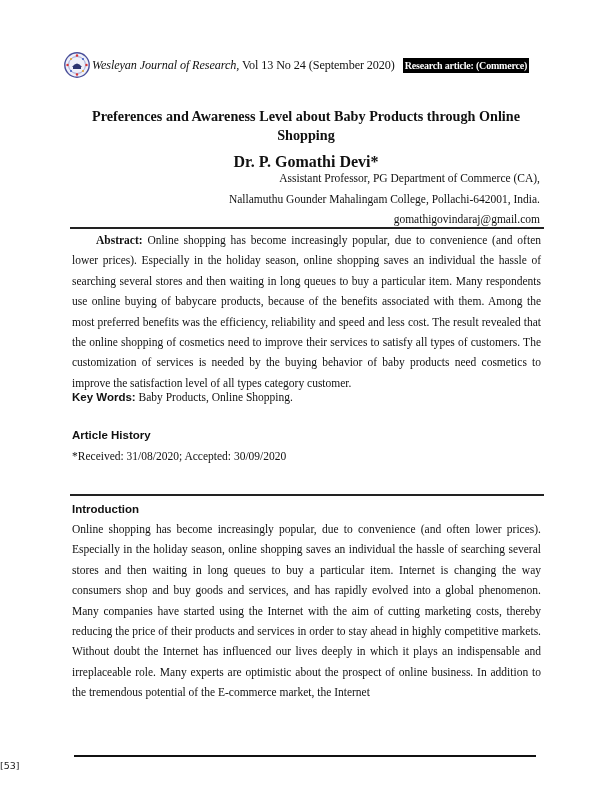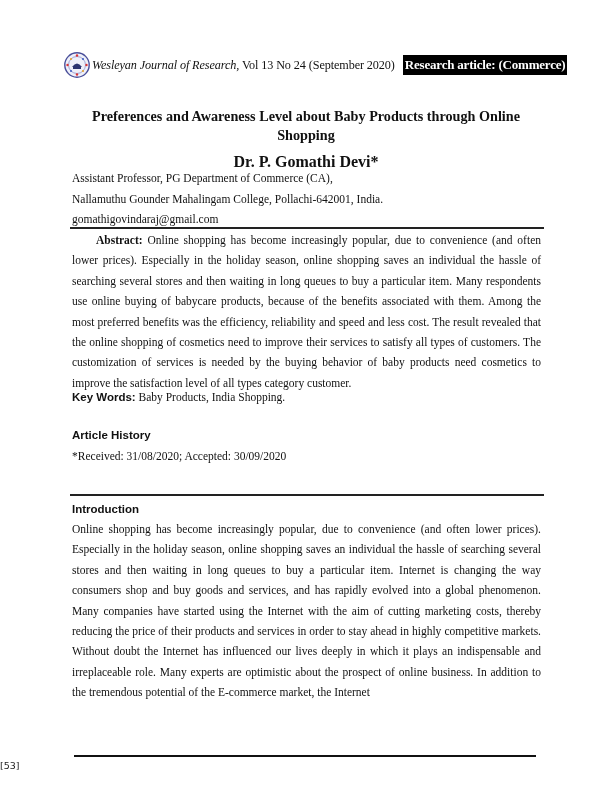--- a/index.html
+++ b/index.html
@@ -6,27 +6,27 @@
   body { width: 612px; height: 792px; position: relative; overflow: hidden;
          font-family: "Liberation Serif", "DejaVu Serif", serif; color: #111; }
   .page { position: absolute; left: 0; top: 16px; width: 604px; height: 792px; }
 
   .header { position: absolute; left: 64px; top: 36px; width: 480px; height: 26px;
             display: flex; align-items: center; }
   .logo { width: 26px; height: 26px; margin-right: 2px; flex: 0 0 auto; }
   .journal { font-size: 12.2px; white-space: nowrap; letter-spacing: -0.1px; }
   .journal i { font-style: italic; }
   .badge { margin-left: 8px; background: #000; color: #fff; font-weight: bold;
-           font-size: 13px; padding: 2px 2px 2px 2px; white-space: nowrap; letter-spacing: -0.2px; }
+           font-size: 10px; padding: 2px 2px 2px 2px; white-space: nowrap; letter-spacing: -0.2px; }
 
   .title { position: absolute; left: 72px; top: 91px; width: 468px; text-align: center;
            font-weight: bold; font-size: 14.2px; line-height: 19px; }
   .author { position: absolute; left: 72px; top: 137px; width: 468px; text-align: center;
             font-weight: bold; font-size: 16px; }
-  .affil { position: absolute; left: 72px; width: 468px; text-align: left; font-size: 11.5px; }
+  .affil { position: absolute; left: 72px; width: 468px; text-align: right; font-size: 11.5px; }
 
   .rule { position: absolute; left: 70px; width: 474px; height: 2px; background: #222; }
 
   .para { position: absolute; left: 72px; width: 469px; font-size: 11.5px; line-height: 20.4px;
           text-align: justify; }
   .para b { font-weight: bold; margin-left: 24px; }
   .kw-label { font-family: "Liberation Sans", "DejaVu Sans", sans-serif; font-weight: bold; font-size: 11.5px; margin-top: 25px; }
   .sans-head { position: absolute; left: 72px; font-family: "Liberation Sans", "DejaVu Sans", sans-serif;
                font-weight: bold; font-size: 11.5px; }
   .line { position: absolute; left: 72px; font-size: 11.5px; white-space: nowrap; }
@@ -62,21 +62,21 @@
   <div class="title">Preferences and Awareness Level about Baby Products through Online Shopping</div>
   <div class="author">Dr. P. Gomathi Devi*</div>
   <div class="affil" style="top:156px">Assistant Professor, PG Department of Commerce (CA),</div>
   <div class="affil" style="top:177px">Nallamuthu Gounder Mahalingam College, Pollachi-642001, India.</div>
   <div class="affil" style="top:197px">gomathigovindaraj@gmail.com</div>
 
   <div class="rule" style="top:211px"></div>
 
   <div class="para" style="top:214px"><b>Abstract:</b><span> Online shopping has become increasingly popular, due to convenience (and often lower prices). Especially in the holiday season, online shopping saves an individual the hassle of searching several stores and then waiting in long queues to buy a particular item. Many respondents use online buying of babycare products, because of the benefits associated with them. Among the most preferred benefits was the efficiency, reliability and speed and less cost. The result revealed that the online shopping of cosmetics need to improve their services to satisfy all types of customers. The customization of services is needed by the buying behavior of baby products need cosmetics to improve the satisfaction level of all types category customer.</span></div>
 
-  <div class="line" style="top:375px"><span class="kw-label">Key Words:</span><span> Baby Products, India Shopping.</span></div>
+  <div class="line" style="top:375px"><span class="kw-label">Key Words:</span><span> Baby Products, Online Shopping.</span></div>
 
   <div class="sans-head" style="top:413px">Article History</div>
   <div class="line" style="top:434px">*Received: 31/08/2020; Accepted: 30/09/2020</div>
 
   <div class="rule" style="top:478px"></div>
 
   <div class="sans-head" style="top:487px">Introduction</div>
   <div class="para" style="top:503px">Online shopping has become increasingly popular, due to convenience (and often lower prices). Especially in the holiday season, online shopping saves an individual the hassle of searching several stores and then waiting in long queues to buy a particular item. Internet is changing the way consumers shop and buy goods and services, and has rapidly evolved into a global phenomenon. Many companies have started using the Internet with the aim of cutting marketing costs, thereby reducing the price of their products and services in order to stay ahead in highly competitive markets. Without doubt the Internet has influenced our lives deeply in which it plays an indispensable and irreplaceable role. Many experts are optimistic about the prospect of online business. In addition to the tremendous potential of the E-commerce market, the Internet</div>
 
   <div class="footer-rule"></div>

